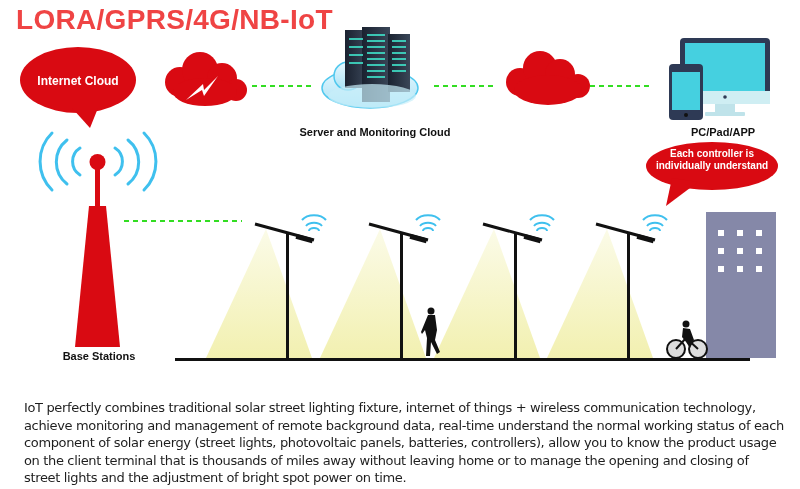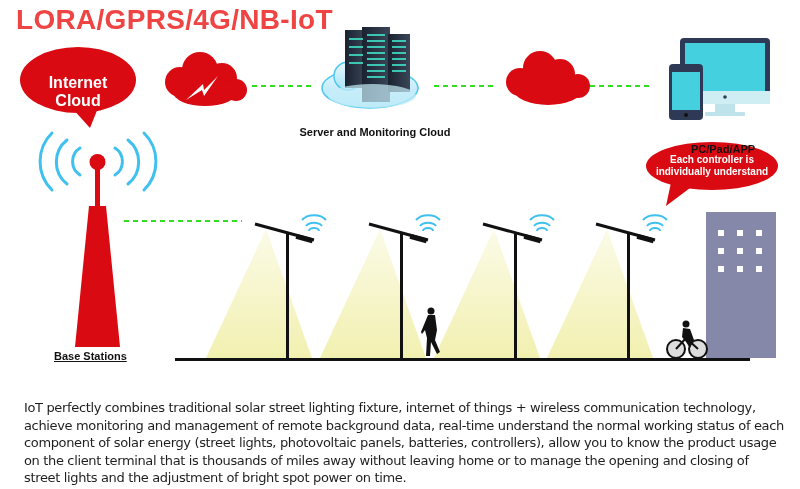--- a/index.html
+++ b/index.html
@@ -191,28 +191,28 @@
     <circle cx="676" cy="349" r="9" fill="#ddd" stroke="#111" stroke-width="2"></circle>
     <circle cx="698" cy="349" r="9" fill="#ddd" stroke="#111" stroke-width="2"></circle>
     <path d="M676,349 L686,338 L698,349 M686,338 L692,338" stroke="#111" stroke-width="2" fill="none"></path>
     <circle cx="686" cy="324" r="3.5" fill="#111"></circle>
     <path d="M683,328 L690,329 L694,340 L690,348 L686,342 L682,337 Z" fill="#111"></path>
   </g>
 </svg>
 
 <div class="abs title">LORA/GPRS/4G/NB-IoT</div>
 
-<div class="abs bubble-text" style="left:26px;top:74px;width:104px;font-size:16px;">Internet Cloud</div>
+<div class="abs bubble-text" style="left:26px;top:74px;width:104px;font-size:12px;">Internet Cloud</div>
 
 <div class="abs label" style="left:290px;top:126px;width:170px;text-align:center;">Server and Monitoring Cloud</div>
 
 <div class="abs bubble-text" style="left:516px;top:78px;width:64px;font-size:16px;margin-top:40px;">Internet</div>
 
-<div class="abs label" style="left:678px;top:126px;width:90px;text-align:center;margin-top:17px;">PC/Pad/APP</div>
-
-<div class="abs bubble-text" style="left:648px;top:154px;width:128px;font-size:10px;line-height:12px;">
+<div class="abs label" style="left:678px;top:126px;width:90px;text-align:center;">PC/Pad/APP</div>
+
+<div class="abs bubble-text" style="left:648px;top:148px;width:128px;font-size:10px;line-height:12px;">
   <div>Each controller is</div>
   <div>individually understand</div>
 </div>
 
-<div class="abs label" style="left:54px;top:350px;width:90px;text-align:left;text-decoration:underline;">Base Stations</div>
+<div class="abs label" style="left:54px;top:350px;width:90px;text-align:center;">Base Stations</div>
 
 <div class="abs desc">IoT perfectly combines traditional solar street lighting fixture, internet of things + wireless communication technology, achieve monitoring and management of remote background data, real-time understand the normal working status of each component of solar energy (street lights, photovoltaic panels, batteries, controllers), allow you to know the product usage on the client terminal that is thousands of miles away without leaving home or to manage the opening and closing of street lights and the adjustment of bright spot power on time.</div>
 
 </body></html>

